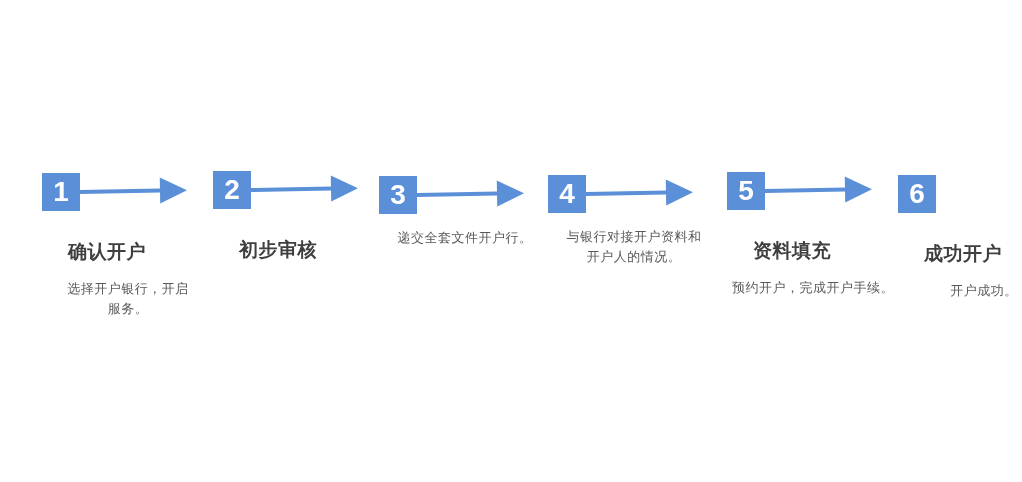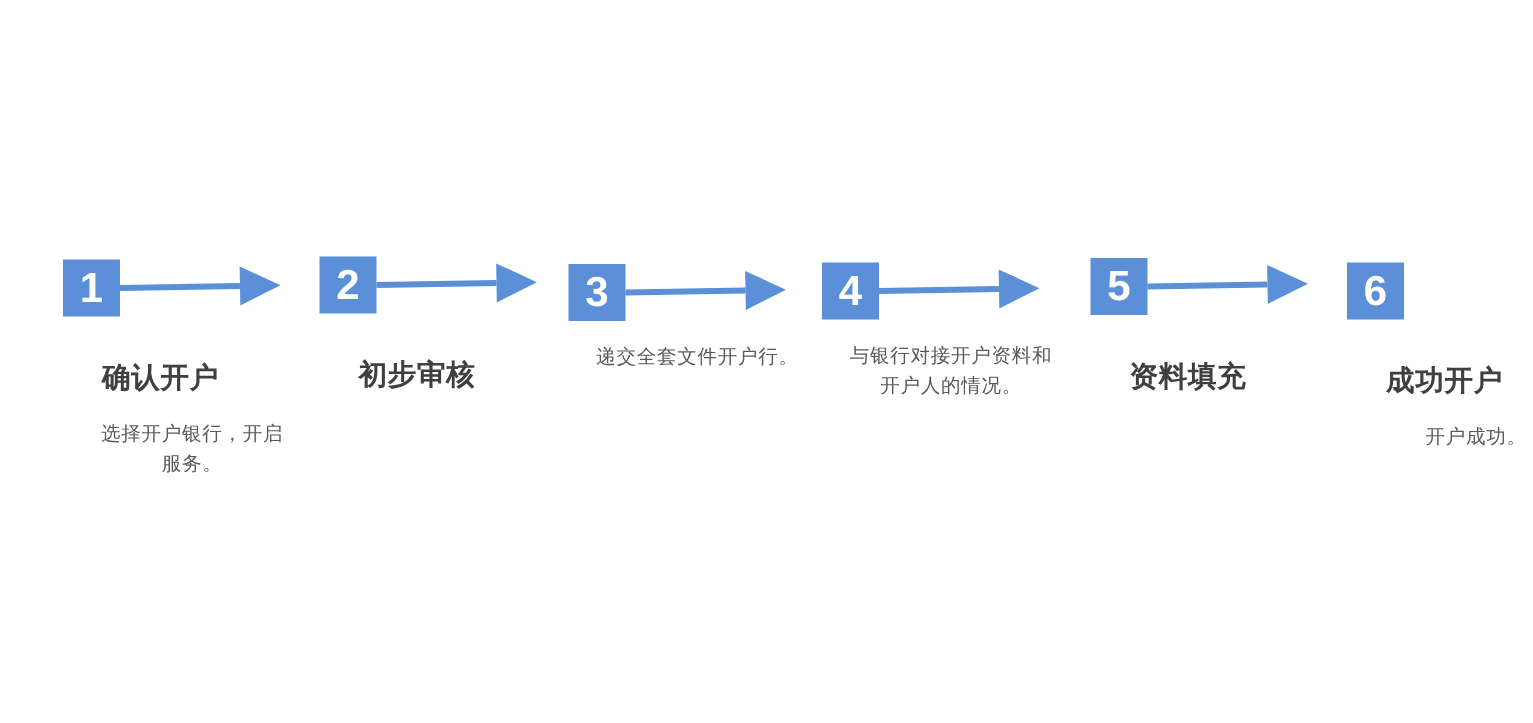--- a/index.html
+++ b/index.html
@@ -138,20 +138,21 @@
 
   <div class="step">
     <div class="step-head">
       <div class="badge">5</div>
       <div class="arrow">
         <div class="arrow-shaft"></div>
         <div class="arrow-head"></div>
       </div>
     </div>
     <div class="step-label">资料填充</div>
+    <div class="step-desc">预约开户，完成开户手续。</div>
   </div>
 
   <div class="step">
     <div class="step-head">
       <div class="badge">6</div>
     </div>
     <div class="step-label">成功开户</div>
     <div class="step-desc">开户成功。</div>
   </div>
 

